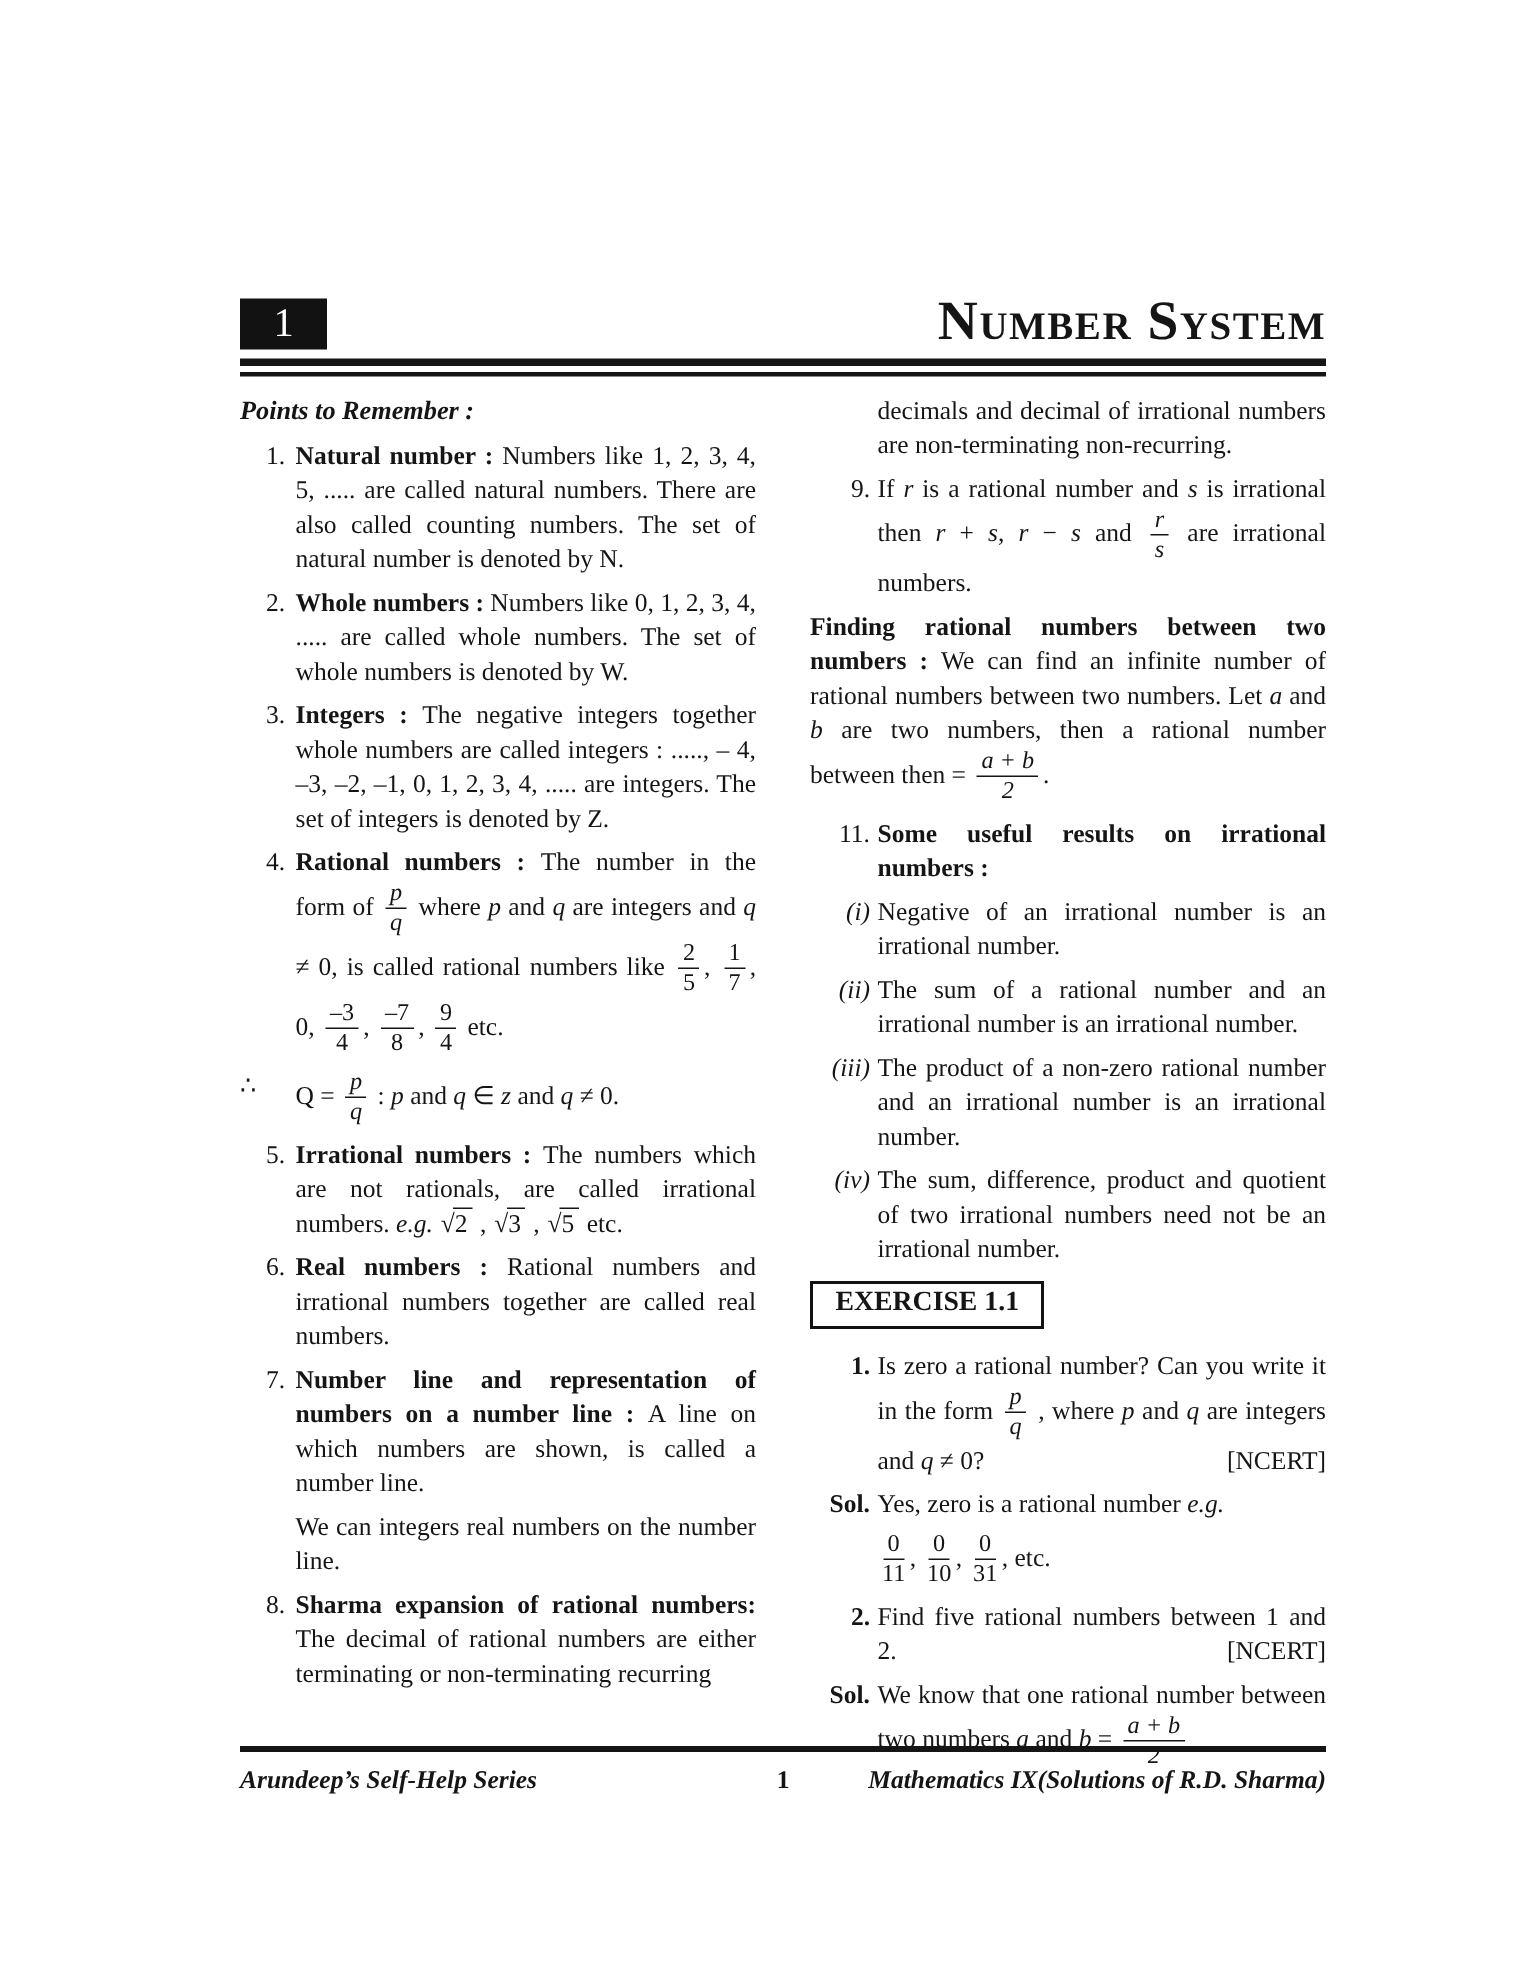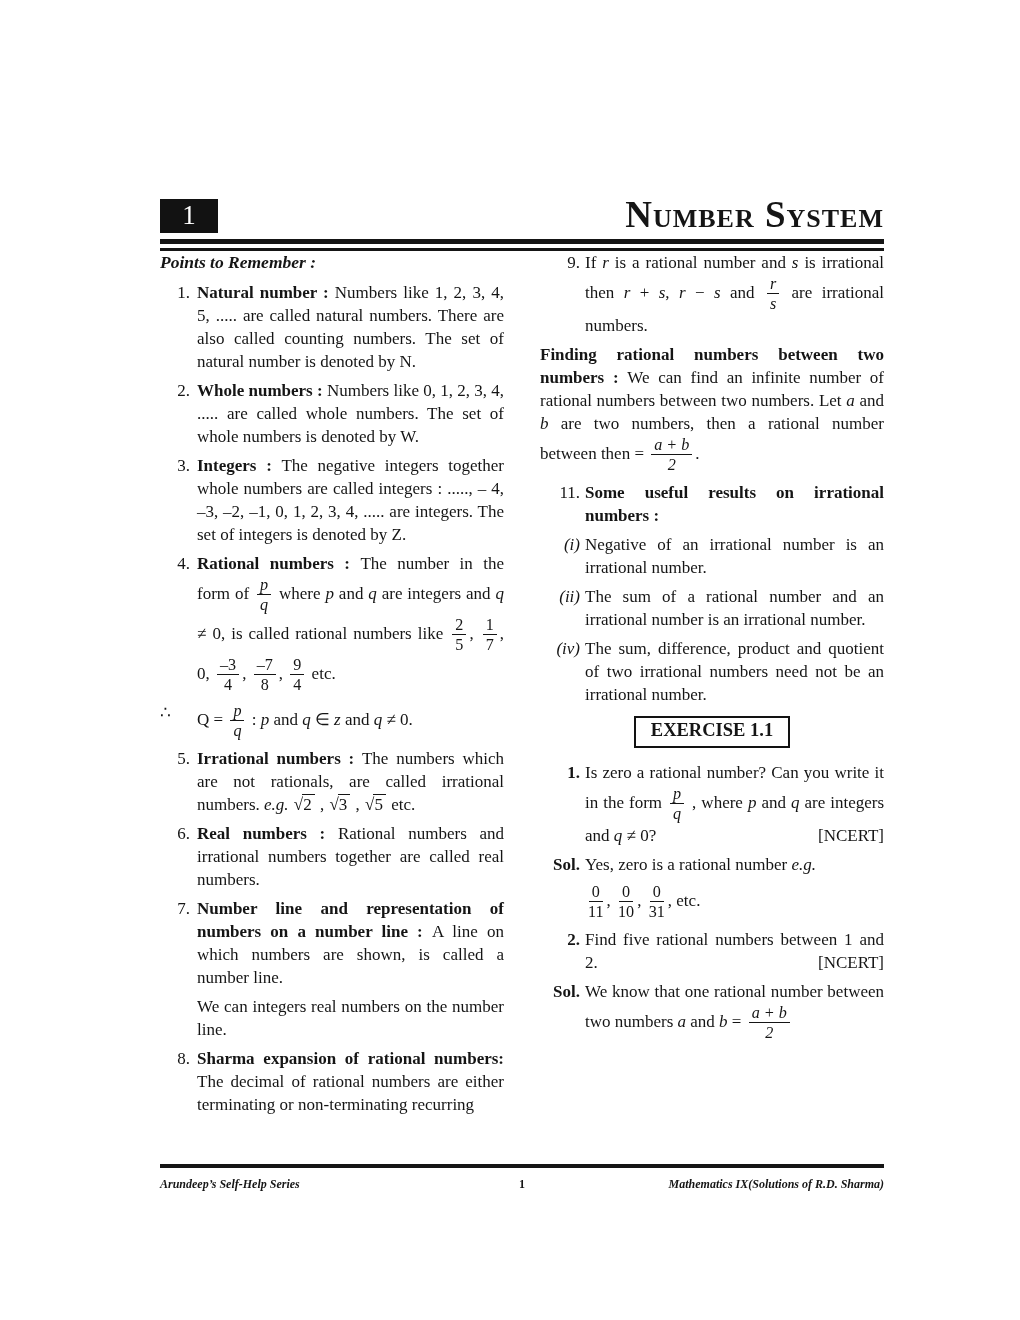--- a/index.html
+++ b/index.html
@@ -17,21 +17,21 @@
     display:flex;align-items:center;justify-content:center;
     font-size:27px;line-height:1;padding-bottom:2px;box-sizing:border-box;
   }
   .title{
     font-size:37px;font-weight:bold;font-variant:small-caps;
     letter-spacing:1px;line-height:1;white-space:nowrap;
   }
   .double-rule{margin-top:6px;border-top:5px solid #151515;border-bottom:3px solid #151515;height:4px;}
 
   
-  .columns{display:flex;gap:36px;margin-top:0;font-size:17px;line-height:23px;}
+  .columns{display:flex;gap:36px;margin-top:11px;font-size:17px;line-height:23px;}
   .col{width:344px;}
   .heading{font-weight:bold;font-style:italic;margin-bottom:7px;font-size:17.5px;}
 
   .block{display:flex;margin-bottom:6px;}
   .num{flex:0 0 30px;text-align:right;padding-right:7px;white-space:nowrap;}
   .col-right .num{flex:0 0 40px;padding-right:5px;}
   .num.tl{text-align:left;}
   .num.bold{font-weight:bold;}
   .num.rom{font-style:italic;}
   .body{flex:1 1 auto;min-width:0;text-align:justify;}
@@ -48,30 +48,30 @@
   .frac .fn{border-bottom:1.5px solid #151515;padding:0 3px 1px;}
   .frac .fd{padding-top:1px;}
   .frac.it{font-style:italic;}
 
   
   .sqrt{display:inline-block;white-space:nowrap;margin:0 1px;}
   .sqrt .rad{letter-spacing:-1px;}
   .sqrt .sq{border-top:1.5px solid #151515;padding:0 3px 0 1px;}
 
   
-  .exwrap{text-align:center;margin:10px 0 13px;}
+  .exwrap{margin:10px 0 13px;}
   .exbox{
     display:inline-block;border:2.5px solid #121212;
     padding:1px 15px 4px;font-weight:bold;font-size:18.5px;line-height:1.25;
   }
 
   
   .footer{position:absolute;left:160px;right:136px;top:1164px;}
   .footer-rule{border-top:4px solid #151515;}
-  .footer-row{display:grid;grid-template-columns:1fr auto 1fr;margin-top:9px;font-size:12px;align-items:baseline;}
+  .footer-row{display:grid;grid-template-columns:1fr auto 1fr;margin-top:9px;font-size:17px;align-items:baseline;}
   .footer-left{font-weight:bold;font-style:italic;justify-self:start;}
   .footer-page{font-weight:bold;justify-self:center;}
   .footer-right{font-weight:bold;font-style:italic;justify-self:end;}
 </style>
 </head>
 <body>
 
 <div class="page">
 
   <div class="chap-header">
@@ -145,20 +145,24 @@
         <div class="body"><span>We can integers real numbers on the number line.</span></div>
       </div>
       <div class="block">
         <span class="num">8.</span>
         <div class="body"><span class="b">Sharma expansion of rational numbers: </span><span>The decimal of rational numbers are either terminating or non-terminating recurring</span></div>
       </div>
     </div>
 
     <div class="col col-right">
       <div class="block">
+        <span class="num"></span>
+        <div class="body"><span>decimals and decimal of irrational numbers are non-terminating non-recurring.</span></div>
+      </div>
+      <div class="block">
         <span class="num">9.</span>
         <div class="body"><span>If </span><span class="i">r</span><span> is a rational number and </span><span class="i">s</span><span> is irrational then </span><span class="i">r</span><span> + </span><span class="i">s</span><span>, </span><span class="i">r</span><span> − </span><span class="i">s</span><span> and </span><span class="frac it">
               <span class="fn">r</span>
               <span class="fd">s</span>
             </span><span> are irrational numbers.</span></div>
       </div>
       <div class="block">
         <div class="body"><span class="b">Finding rational numbers between two numbers : </span><span>We can find an infinite number of rational numbers between two numbers. Let </span><span class="i">a</span><span> and </span><span class="i">b</span><span> are two numbers, then a rational number between then = </span><span class="frac it">
               <span class="fn">a + b</span>
               <span class="fd">2</span>
@@ -168,20 +172,24 @@
         <span class="num">11.</span>
         <div class="body"><span class="b">Some useful results on irrational numbers :</span></div>
       </div>
       <div class="block">
         <span class="num rom">(i)</span>
         <div class="body"><span>Negative of an irrational number is an irrational number.</span></div>
       </div>
       <div class="block">
         <span class="num rom">(ii)</span>
         <div class="body"><span>The sum of a rational number and an irrational number is an irrational number.</span></div>
+      </div>
+      <div class="block">
+        <span class="num rom">(iii)</span>
+        <div class="body"><span>The product of a non-zero rational number and an irrational number is an irrational number.</span></div>
       </div>
       <div class="block">
         <span class="num rom">(iv)</span>
         <div class="body"><span>The sum, difference, product and quotient of two irrational numbers need not be an irrational number.</span></div>
       </div>
 
       <div class="exwrap">
         <div class="exbox">EXERCISE 1.1</div>
       </div>
 

